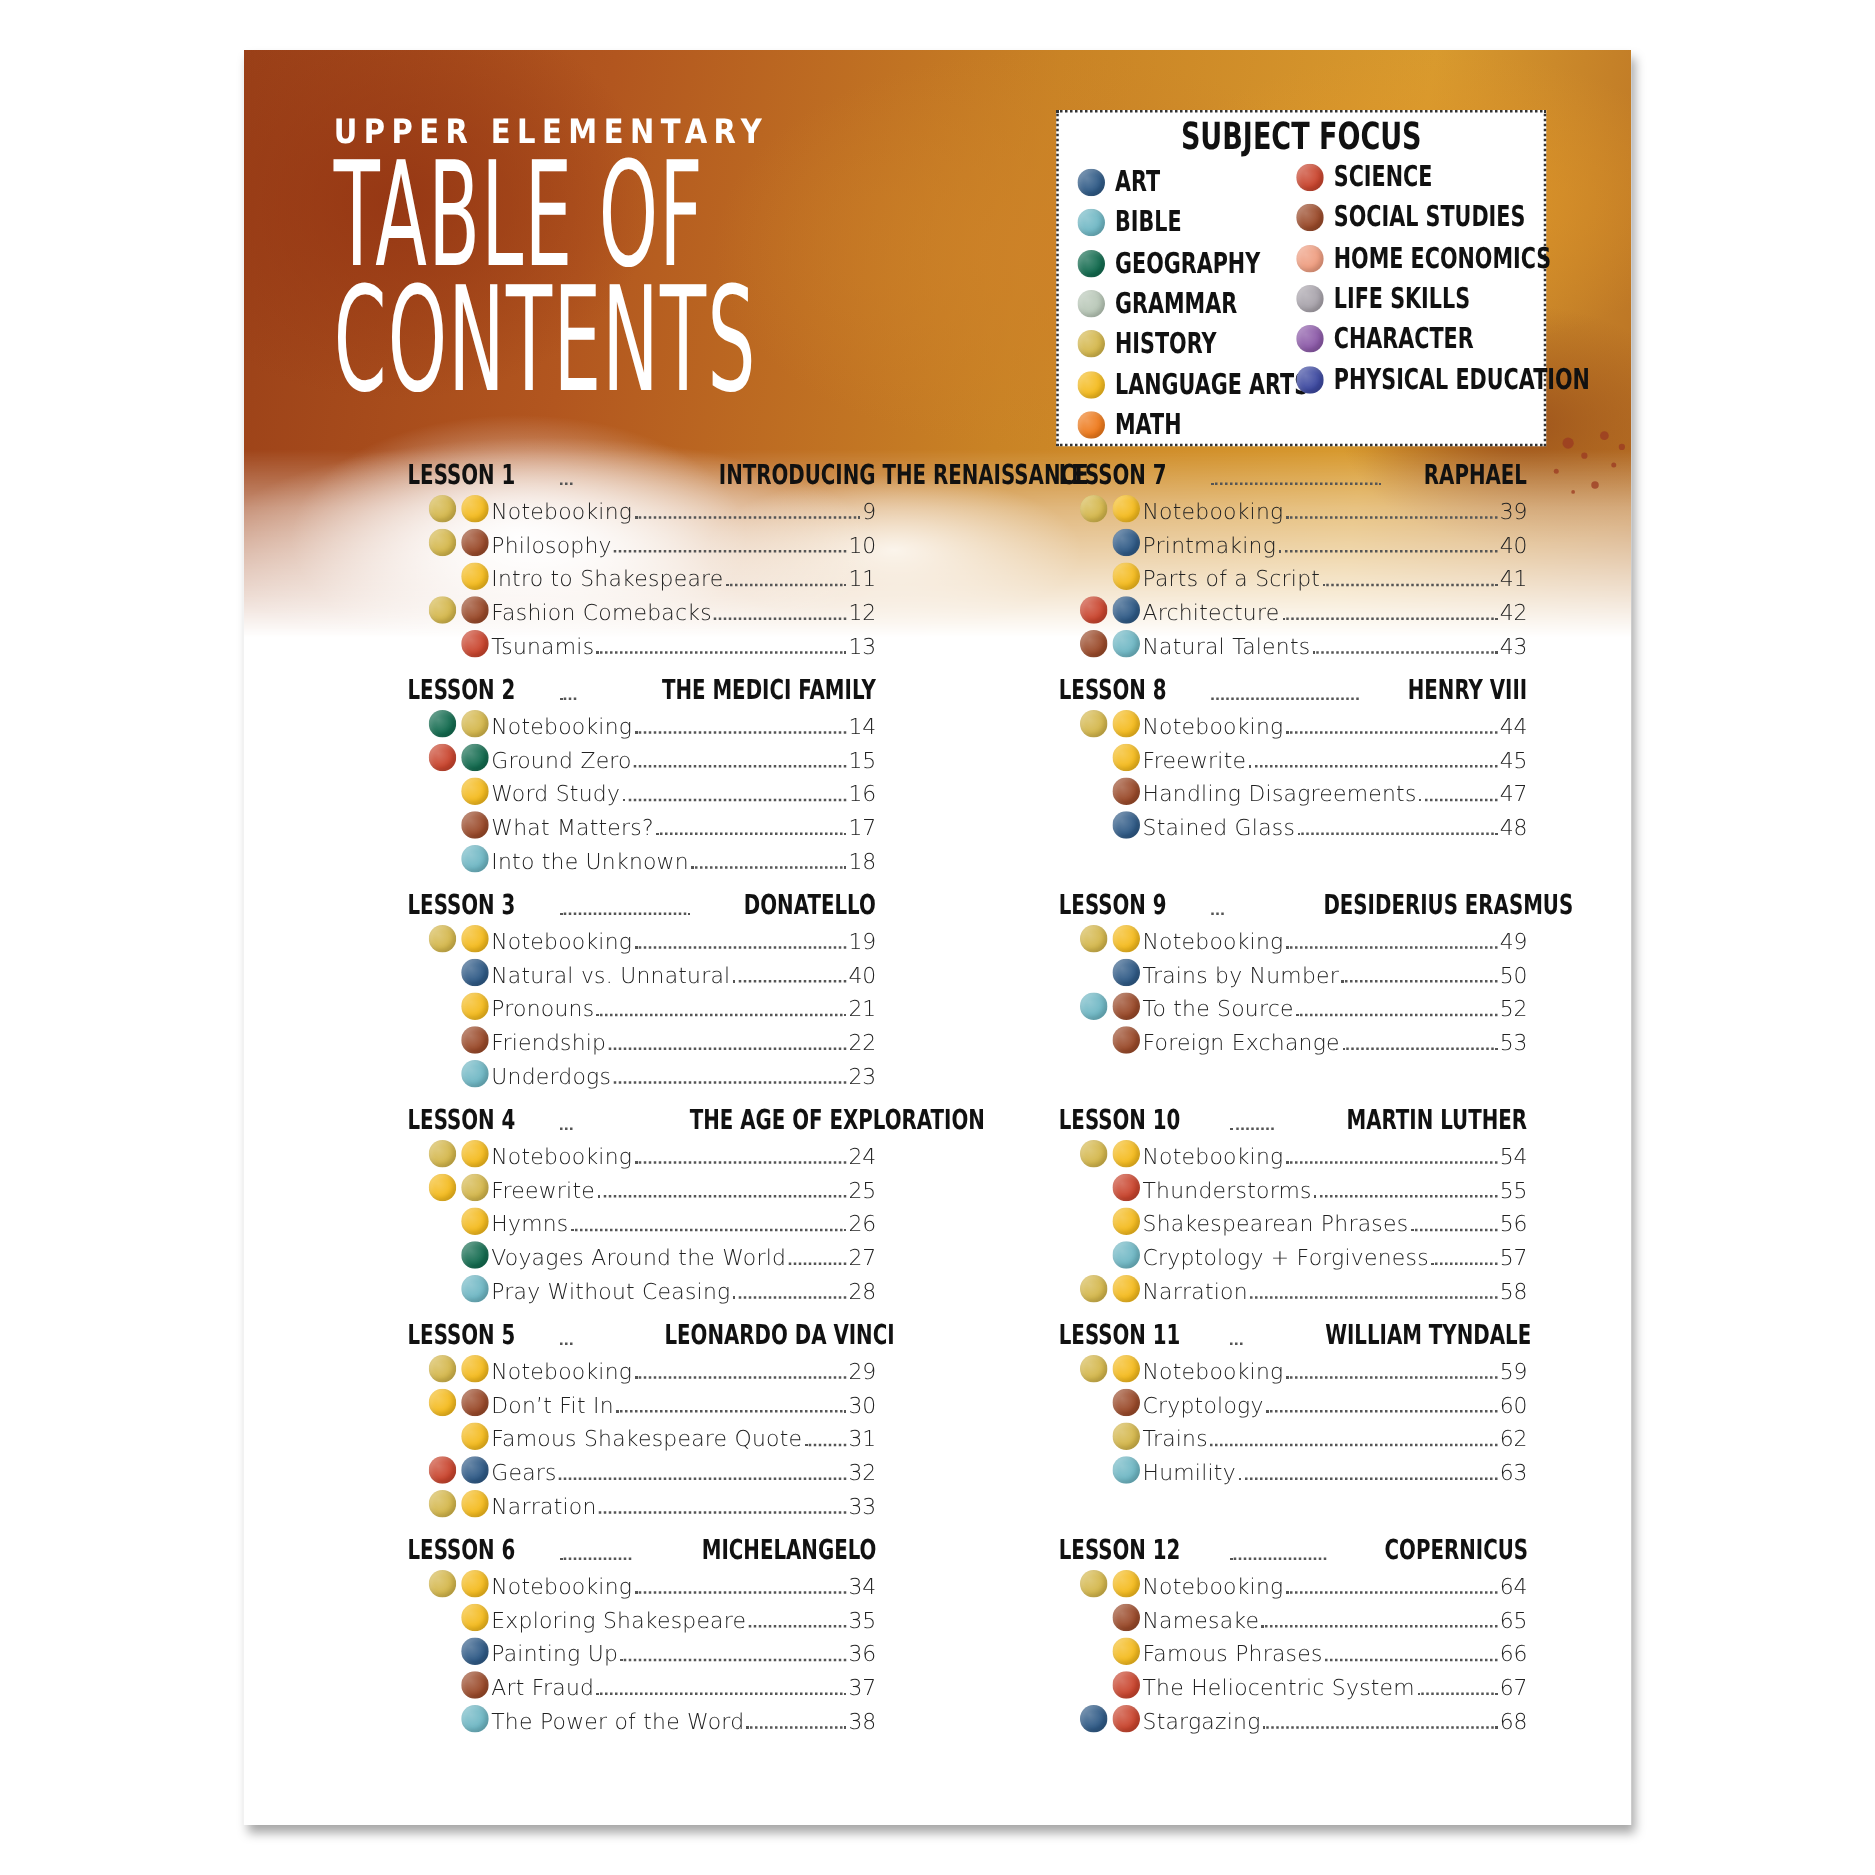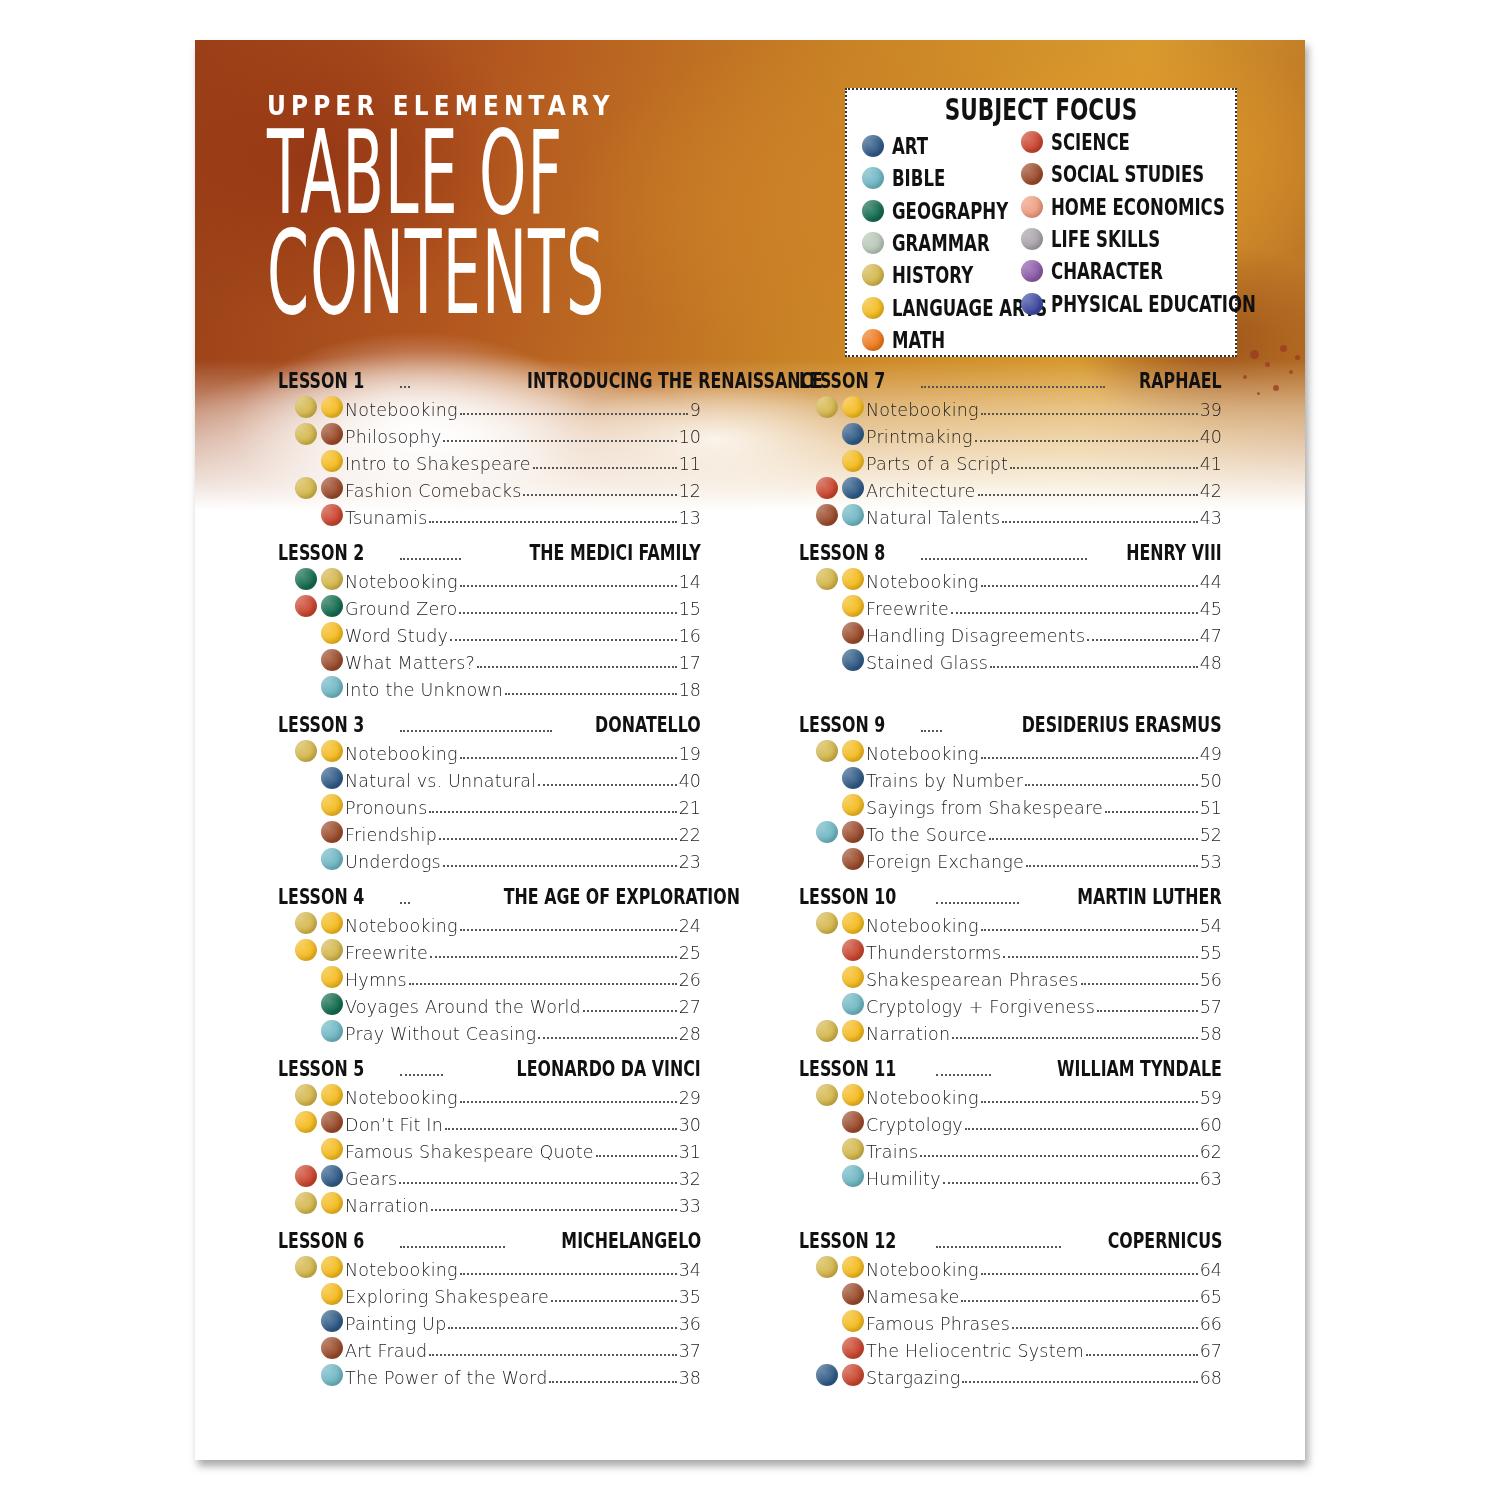--- a/index.html
+++ b/index.html
@@ -48,37 +48,37 @@
     position: absolute; left: 650px; top: 48px; width: 388px; height: 265px;
     background: #ffffff; border: 2px dotted #333;
   }
   .legend-title {
     position: absolute; left: 0; right: 0; top: 2px; text-align: center;
     font-family: "DejaVu Sans", sans-serif; font-weight: bold; font-size: 30px;
     transform: scaleX(0.72); color: #111;
   }
   .legend-col { position: absolute; top: 40px; }
   .legend-col.c1 { left: 15px; }
-  .legend-col.c2 { left: 174px; top: 36px; }
+  .legend-col.c2 { left: 190px; top: 36px; }
   .legend-item { display: flex; align-items: center; height: 32.3px; }
   .legend-item .dot { width: 22px; height: 22px; margin-right: 8px; }
   .legend-item .lbl {
     font-family: "DejaVu Sans", sans-serif; font-weight: bold; font-size: 23px;
     transform: scaleX(0.72); transform-origin: left center; white-space: nowrap; color: #111;
   }
 
   .dot {
     display: inline-block; border-radius: 50%; flex: none;
     box-shadow: inset -2px -2px 4px rgba(0,0,0,0.18), inset 2px 2px 4px rgba(255,255,255,0.25);
   }
 
   .toc-col { position: absolute; top: 325px; width: 423px; }
   .toc-col.left { left: 83px; }
   .toc-col.right { left: 604px; }
-  .lesson { height: 172px; }
+  .lesson { height: 172px; margin-left: 48px; }
   .lesson-head {
     display: flex; align-items: flex-end; height: 28px;
     font-family: "DejaVu Sans", sans-serif; font-weight: bold; font-size: 22px; color: #111;
   }
   .lesson-head .num, .lesson-head .name {
     display: inline-block; white-space: nowrap;
     transform: scaleX(0.72);
   }
   .lesson-head .num { transform-origin: left bottom; }
   .lesson-head .name { transform-origin: right bottom; }
@@ -583,28 +583,20 @@
         <div class="item">
           <span class="dots">
             <span class="dot" title="#2f5a86" style="background: radial-gradient(circle at 35% 35%, rgba(255, 255, 255, 0.25), rgba(255, 255, 255, 0) 60%), rgb(47, 90, 134);"></span>
           </span>
           <span class="label">Trains by Number</span>
           <span class="leader"></span>
           <span class="page-num">50</span>
         </div>
         <div class="item">
           <span class="dots">
-            <span class="dot" title="#f4bb1f" style="background: radial-gradient(circle at 35% 35%, rgba(255, 255, 255, 0.25), rgba(255, 255, 255, 0) 60%), rgb(244, 187, 31);"></span>
-          </span>
-          <span class="label">Sayings from Shakespeare</span>
-          <span class="leader"></span>
-          <span class="page-num">51</span>
-        </div>
-        <div class="item">
-          <span class="dots">
             <span class="dot" title="#6fb7c4" style="background: radial-gradient(circle at 35% 35%, rgba(255, 255, 255, 0.25), rgba(255, 255, 255, 0) 60%), rgb(111, 183, 196);"></span>
             <span class="dot" title="#9a4a2a" style="background: radial-gradient(circle at 35% 35%, rgba(255, 255, 255, 0.25), rgba(255, 255, 255, 0) 60%), rgb(154, 74, 42);"></span>
           </span>
           <span class="label">To the Source</span>
           <span class="leader"></span>
           <span class="page-num">52</span>
         </div>
         <div class="item">
           <span class="dots">
             <span class="dot" title="#9a4a2a" style="background: radial-gradient(circle at 35% 35%, rgba(255, 255, 255, 0.25), rgba(255, 255, 255, 0) 60%), rgb(154, 74, 42);"></span>

